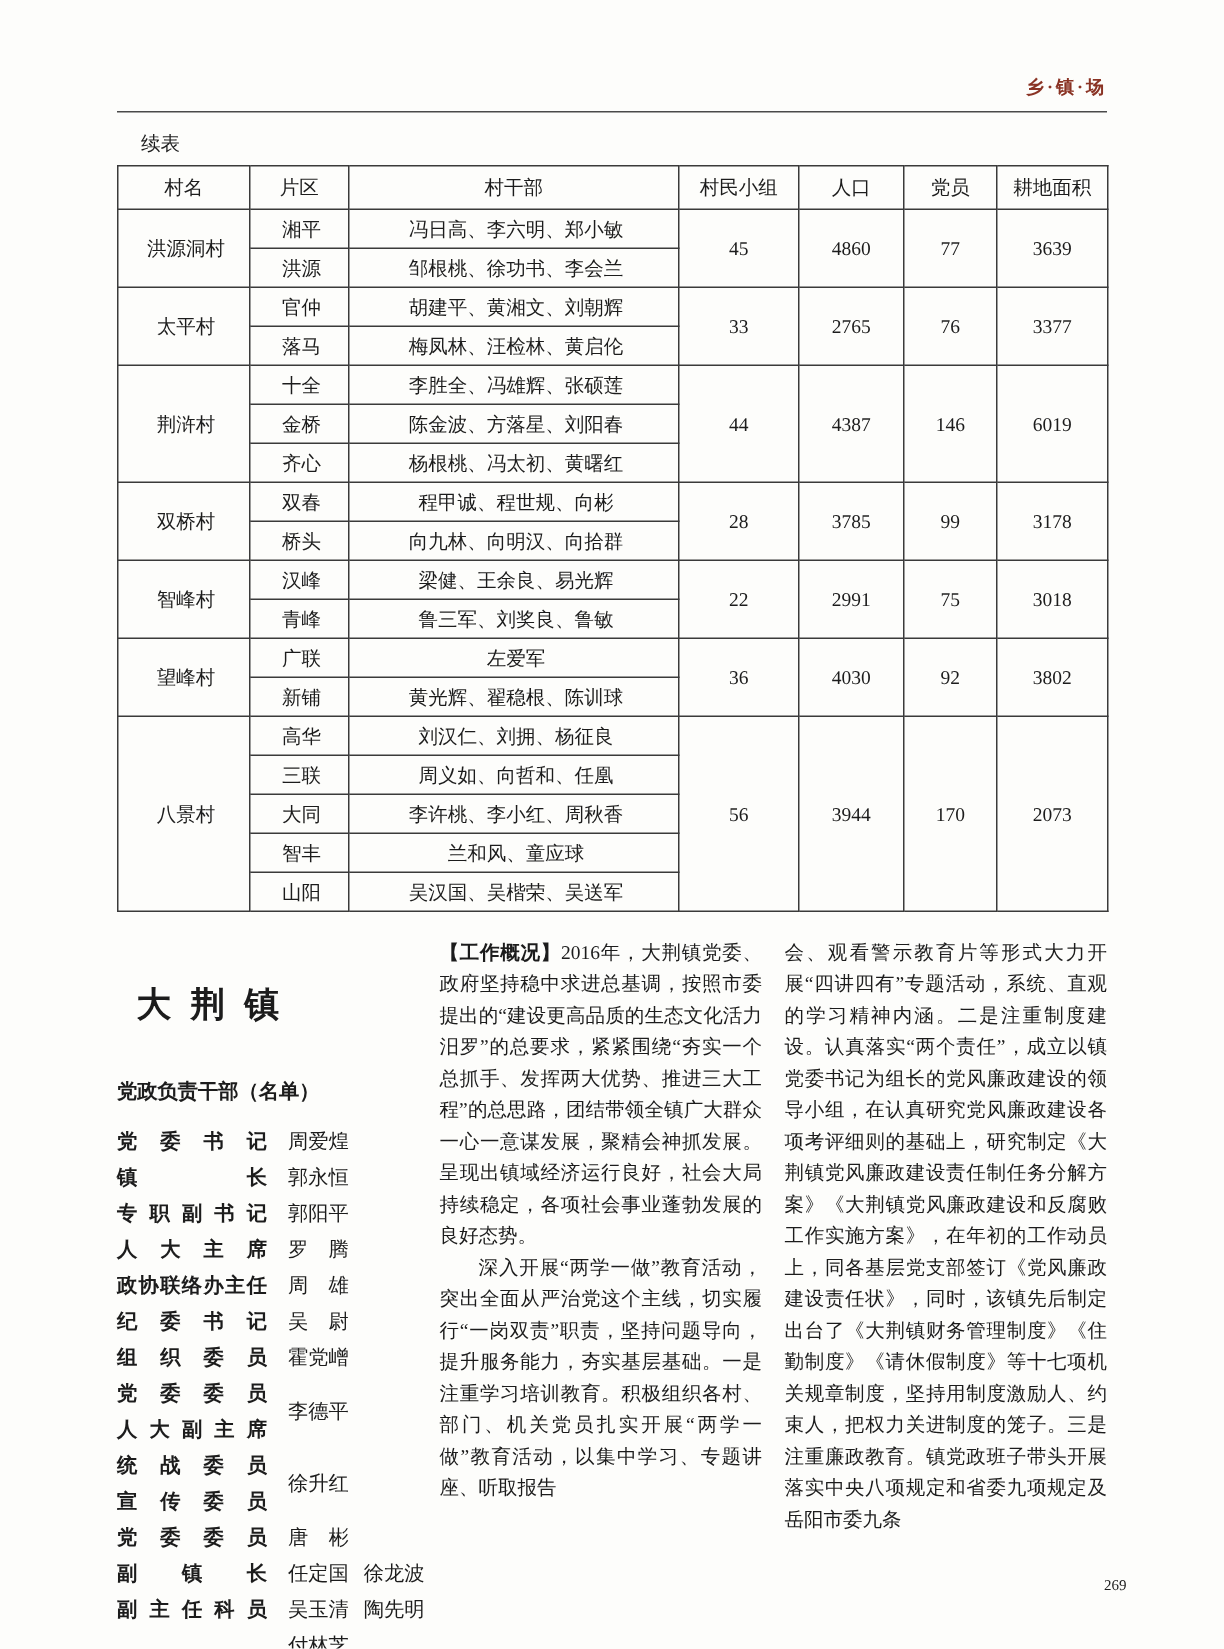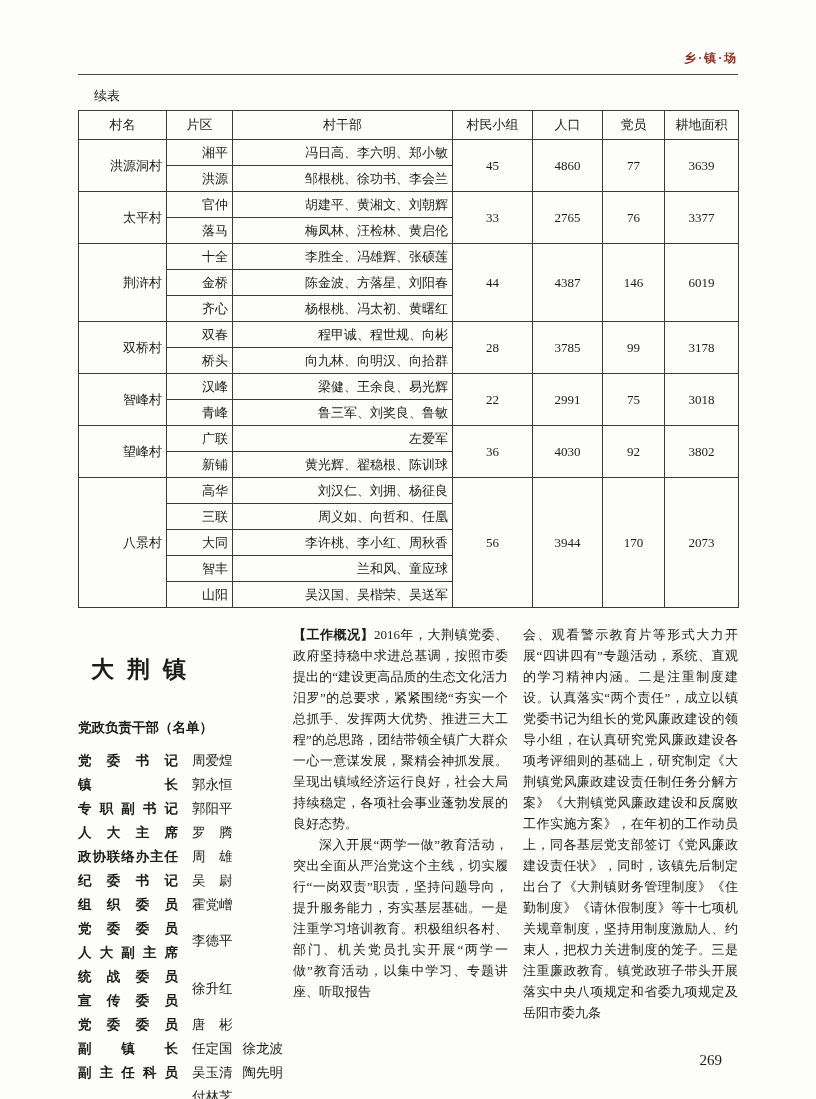--- a/index.html
+++ b/index.html
@@ -13,40 +13,40 @@
   .running-head-row{border-bottom:1.5px solid #4a4a4a;padding-bottom:7px;}
   .running-head{display:block;text-align:right;font-size:12px;font-weight:bold;
     color:#8a3324;letter-spacing:2px;}
   
   .cont-label{font-size:13px;margin:12px 0 5px 16px;}
   
   table{border-collapse:collapse;width:660px;table-layout:fixed;font-size:13px;}
   th,td{border:1px solid #3a3a3a;height:23px;padding:1px 4px;text-align:center;
     font-weight:normal;overflow:hidden;white-space:nowrap;}
   th{height:26px;text-align:center;}
-  td.vname,td.area,td.cadres{text-align:right;padding-left:7px;}
+  td.vname,td.area,td.cadres{text-align:center;padding-left:7px;}
   
   .bottom{display:flex;gap:15px;margin-top:16px;}
   .col-left{width:200px;flex:0 0 200px;}
   .col-mid,.col-right{width:215px;flex:0 0 215px;font-size:13px;line-height:21px;
     text-align:justify;}
   .col-mid p,.col-right p{margin:0;}
   .town-title{text-align:left;font-size:23px;font-weight:bold;letter-spacing:13px;
     padding-left:13px;margin:30px 0 34px 0;}
   .roster-heading{font-weight:bold;font-size:13.5px;margin:0 0 12px 0;font-family:Liberation Mono, monospace;}
   .roster-row{display:flex;align-items:center;font-size:13.5px;line-height:24px;}
   .roster-titles{width:100px;flex:0 0 100px;margin-right:14px;}
   .roster-title{display:inline-flex;justify-content:space-between;width:100px;
     font-weight:bold;}
   .roster-names{display:flex;gap:10px;white-space:nowrap;}
   .roster-row.noTitle .roster-titles{visibility:hidden;}
   .subheading{text-indent:2em;margin-top:0;}
   .indent{text-indent:2em;}
   .ov-label{font-weight:bold;}
-  .page-number{position:absolute;right:94px;top:1052px;font-size:15px;}
+  .page-number{position:absolute;right:65px;top:1052px;font-size:10px;}
 </style>
 </head>
 <body>
 
 <div class="content">
 
   <div class="running-head-row">
     <span class="running-head">乡·镇·场</span>
   </div>
 

